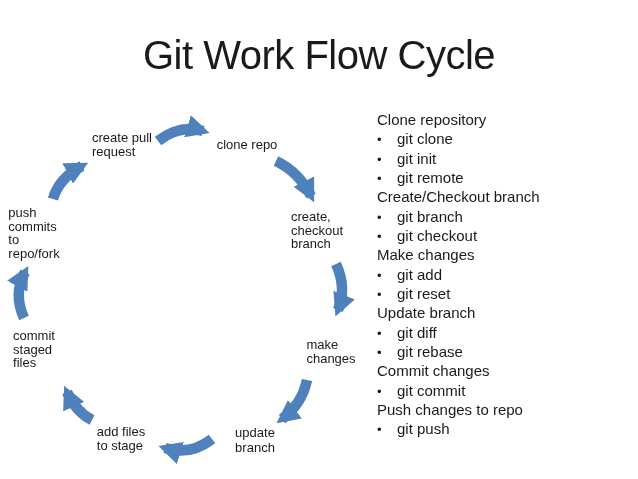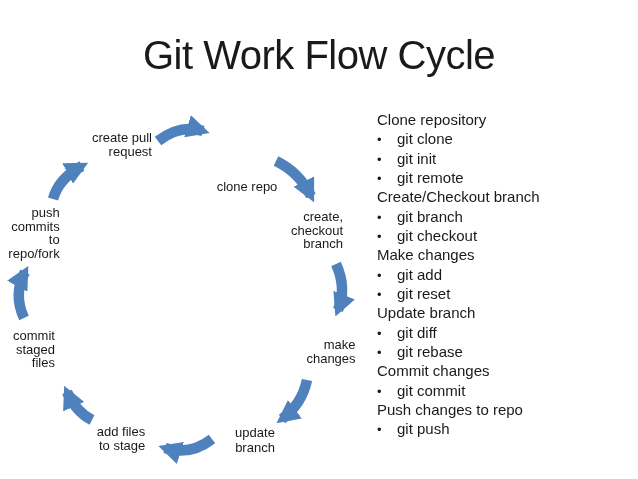--- a/index.html
+++ b/index.html
@@ -19,27 +19,27 @@
     font-size: 40px;
     letter-spacing: -0.5px;
     color: var(--text, #1a1a1a);
     white-space: nowrap;
   }
 
   
   .node {
     position: absolute;
     transform: translate(-50%, -50%);
-    text-align: right;
+    text-align: left;
     font-size: 13px;
     line-height: 13.5px;
     white-space: nowrap;
     color: var(--text, #1a1a1a);
   }
-  #n-clone   { left: 247px; top: 145px; margin-top: 42px; }
+  #n-clone   { left: 247px; top: 145px; }
   #n-ccb     { left: 317px; top: 230px; }
   #n-make    { left: 331px; top: 351px; }
   #n-update  { left: 243px; top: 440px; line-height: 15px; margin-left: 12px; }
   #n-add     { left: 121px; top: 438px; }
   #n-commit  { left: 34px;  top: 349px; }
   #n-push    { left: 34px;  top: 233px; }
   #n-cpr     { left: 122px; top: 145px; line-height: 14px; }
 
   
   #arrows { position: absolute; left: 0; top: 0; width: 638px; height: 479px; }

